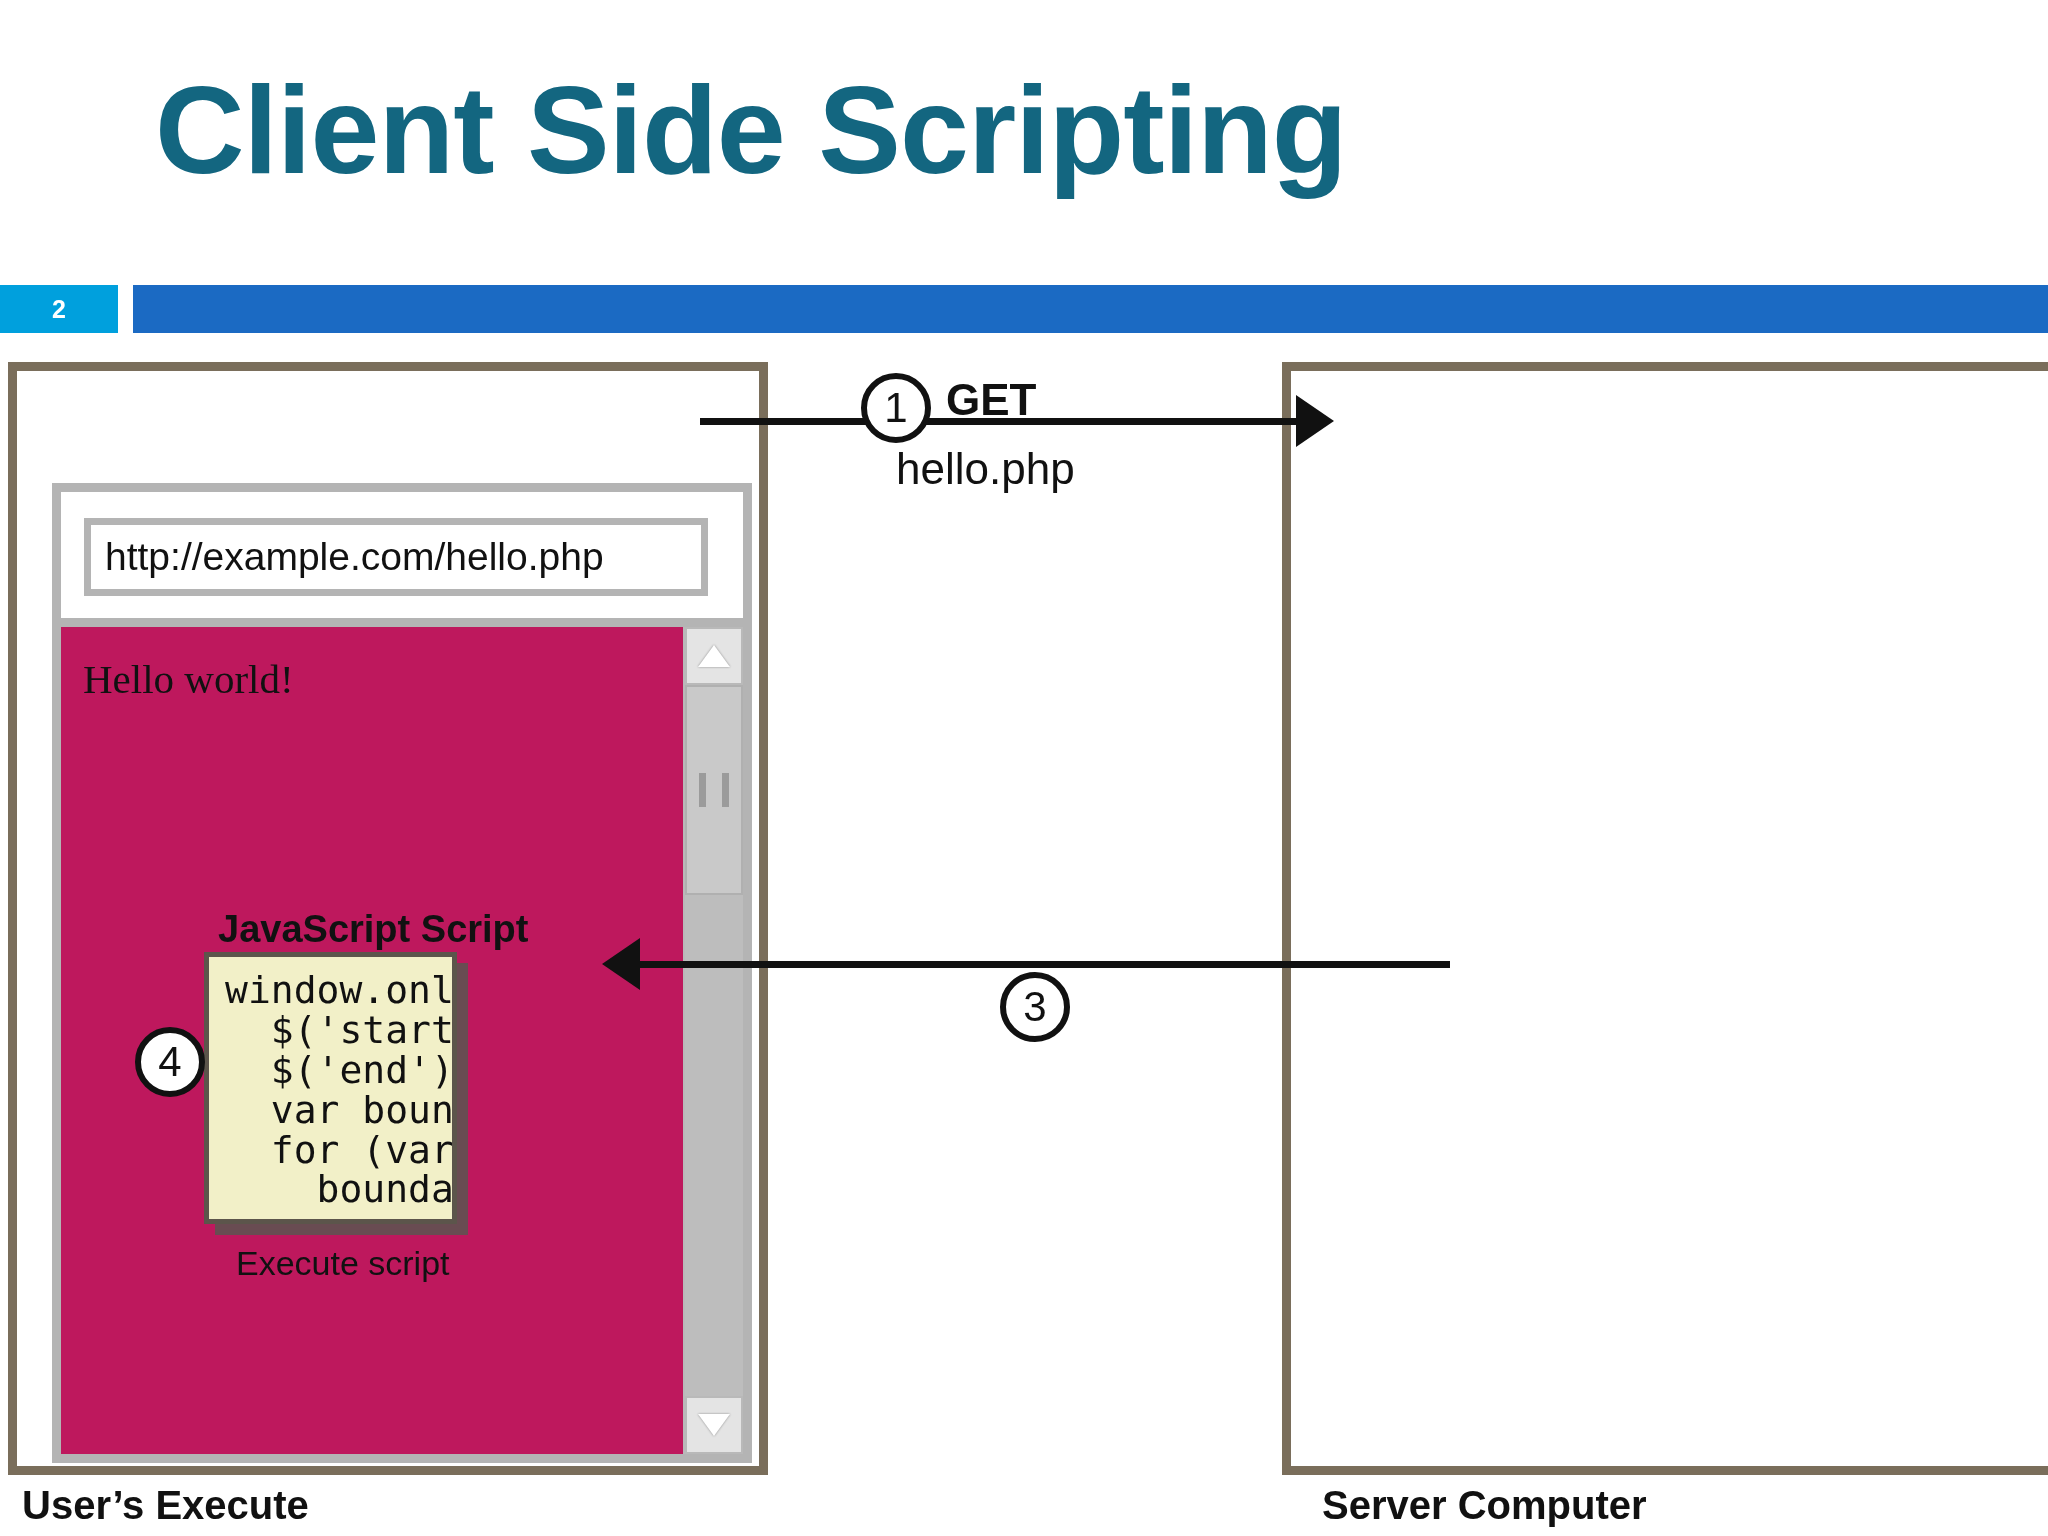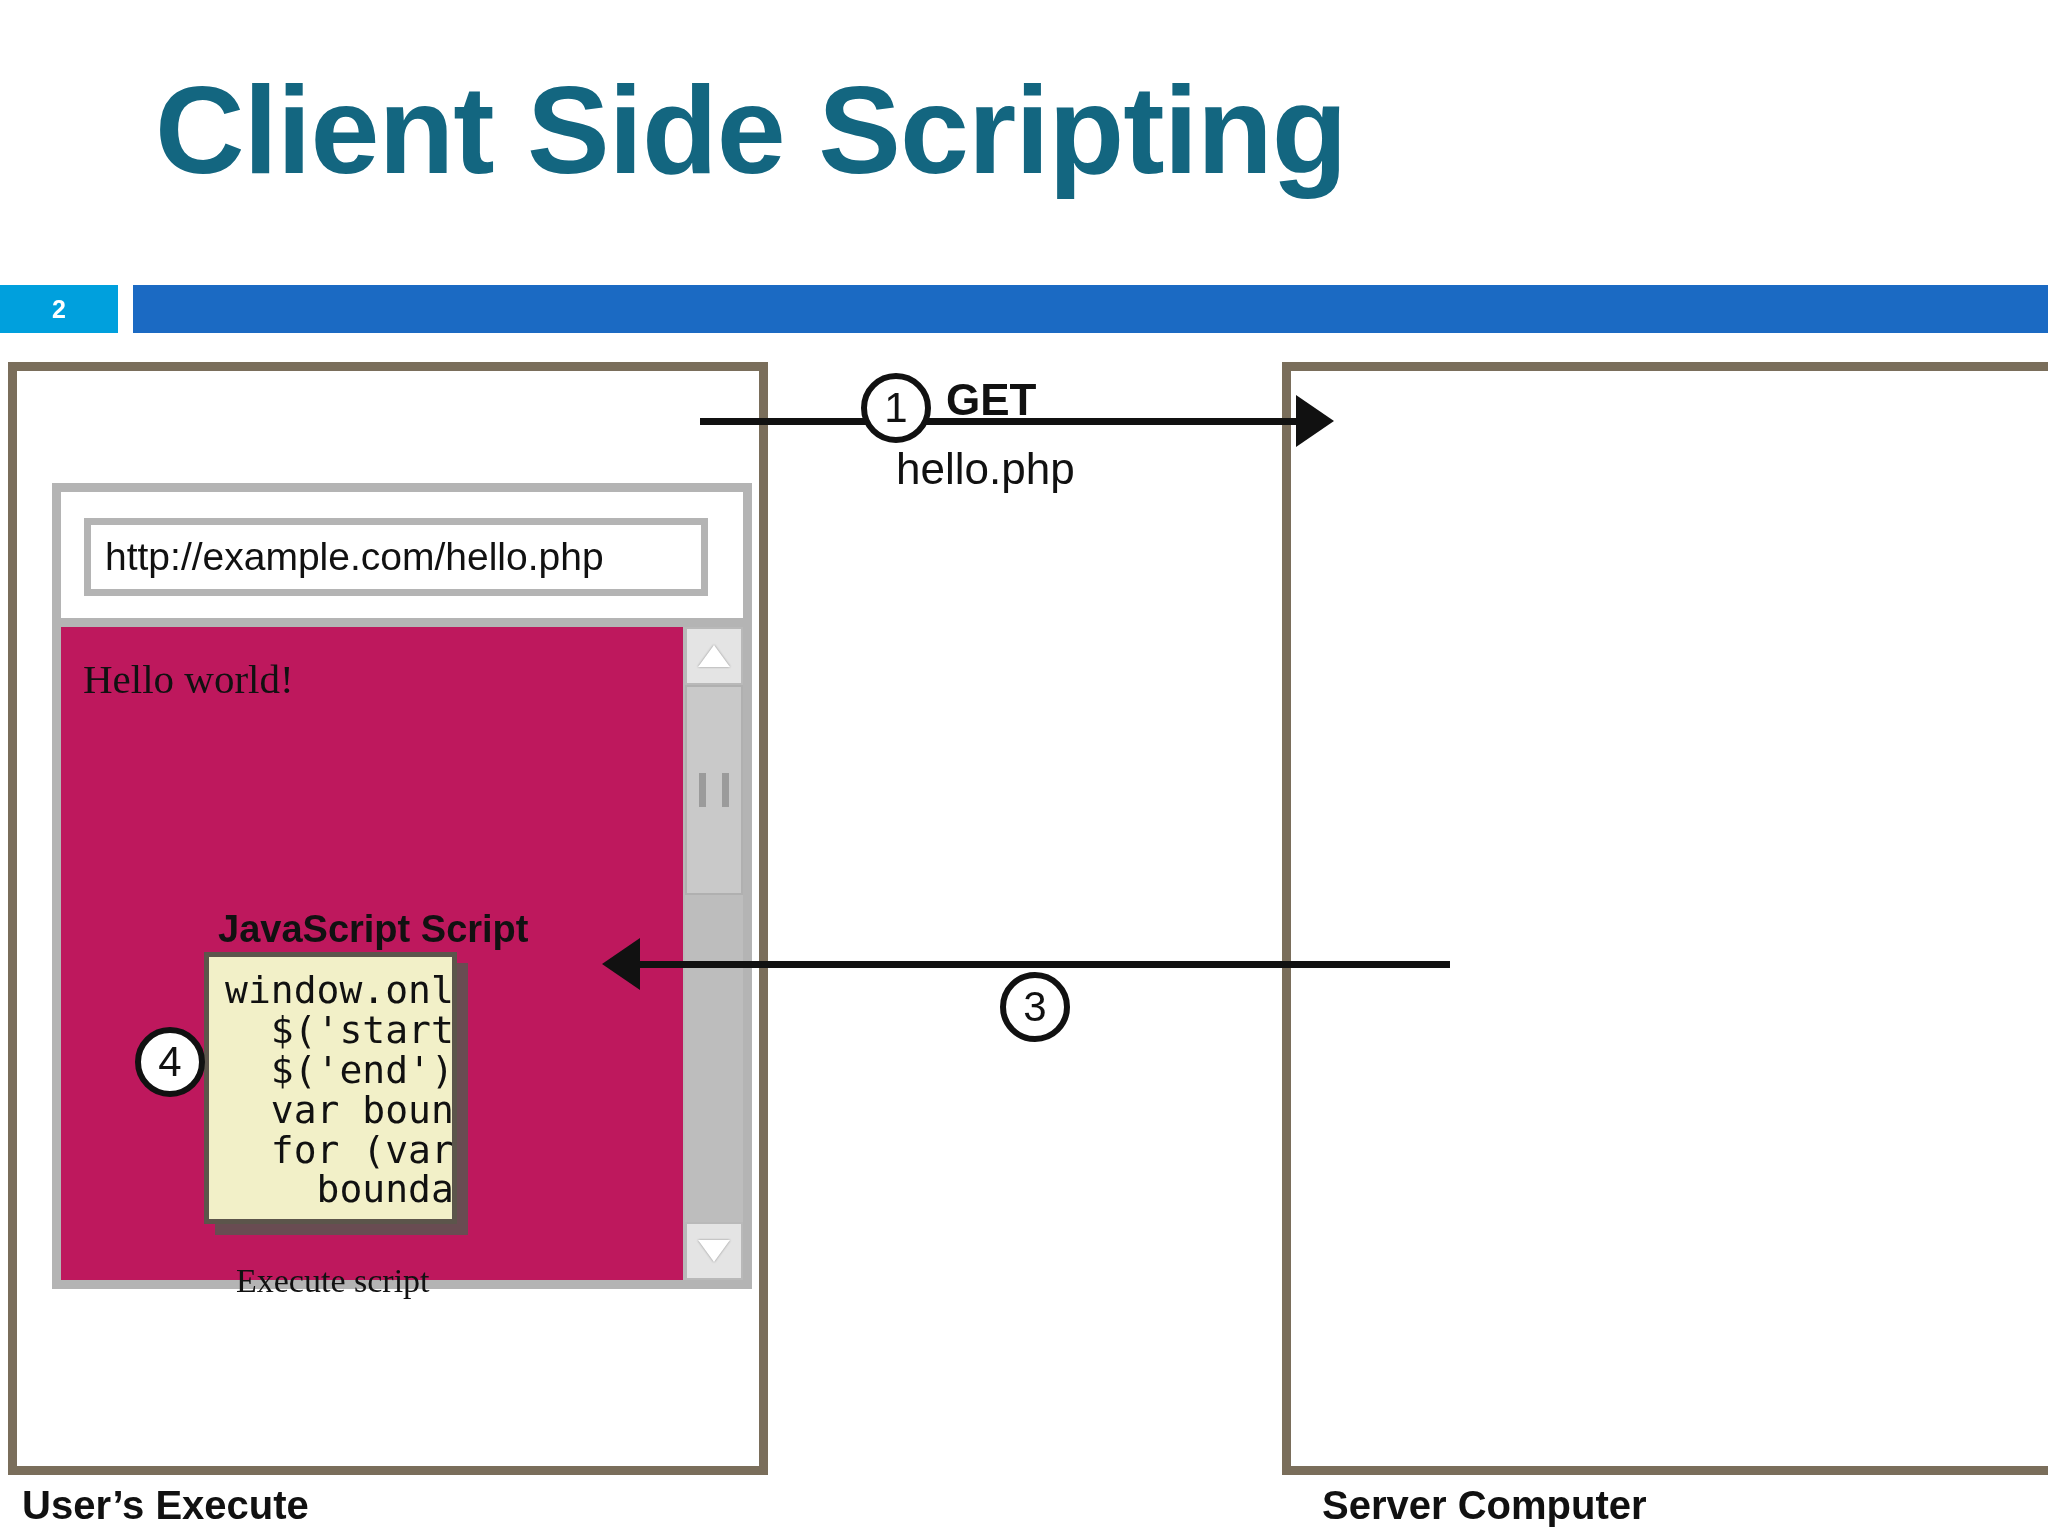--- a/index.html
+++ b/index.html
@@ -60,21 +60,21 @@
   }
   #web-browser-title{left:218px;top:32px;}
 
   
   .app-window{
     position:absolute;
     background:#ffffff;
     border:9px solid #b4b4b4;
     box-sizing:border-box;
   }
-  #browser-window{left:35px;top:112px;width:700px;height:806px;}
+  #browser-window{left:35px;top:112px;width:700px;height:980px;}
 
   
   #browser-chrome{
     position:absolute;left:0;top:0;width:100%;height:135px;
     border-bottom:9px solid #b4b4b4;box-sizing:border-box;background:#fff;
   }
   #url-bar{
     position:absolute;left:23px;top:26px;width:624px;height:78px;
     border:7px solid #b4b4b4;background:#ffffff;box-sizing:border-box;
     display:flex;align-items:center;
@@ -136,21 +136,21 @@
     white-space:pre;
   }
   .code-label{
     position:absolute;
     font-size:38px;font-weight:bold;color:#111;
     font-family:"Liberation Sans", sans-serif;white-space:nowrap;
   }
   .sub-label{
     position:absolute;
     font-size:34px;color:#111;
-    font-family:Liberation Serif, serif;white-space:nowrap;margin-top:18px;
+    font-family:Liberation Sans, sans-serif;white-space:nowrap;
   }
 
   
   #js-script-label{left:157px;top:281px;}
   #js-code-block{left:143px;top:325px;width:253px;height:272px;}
   #js-execute-label{left:175px;top:617px;}
 
   
   .step-circle{
     position:absolute;

